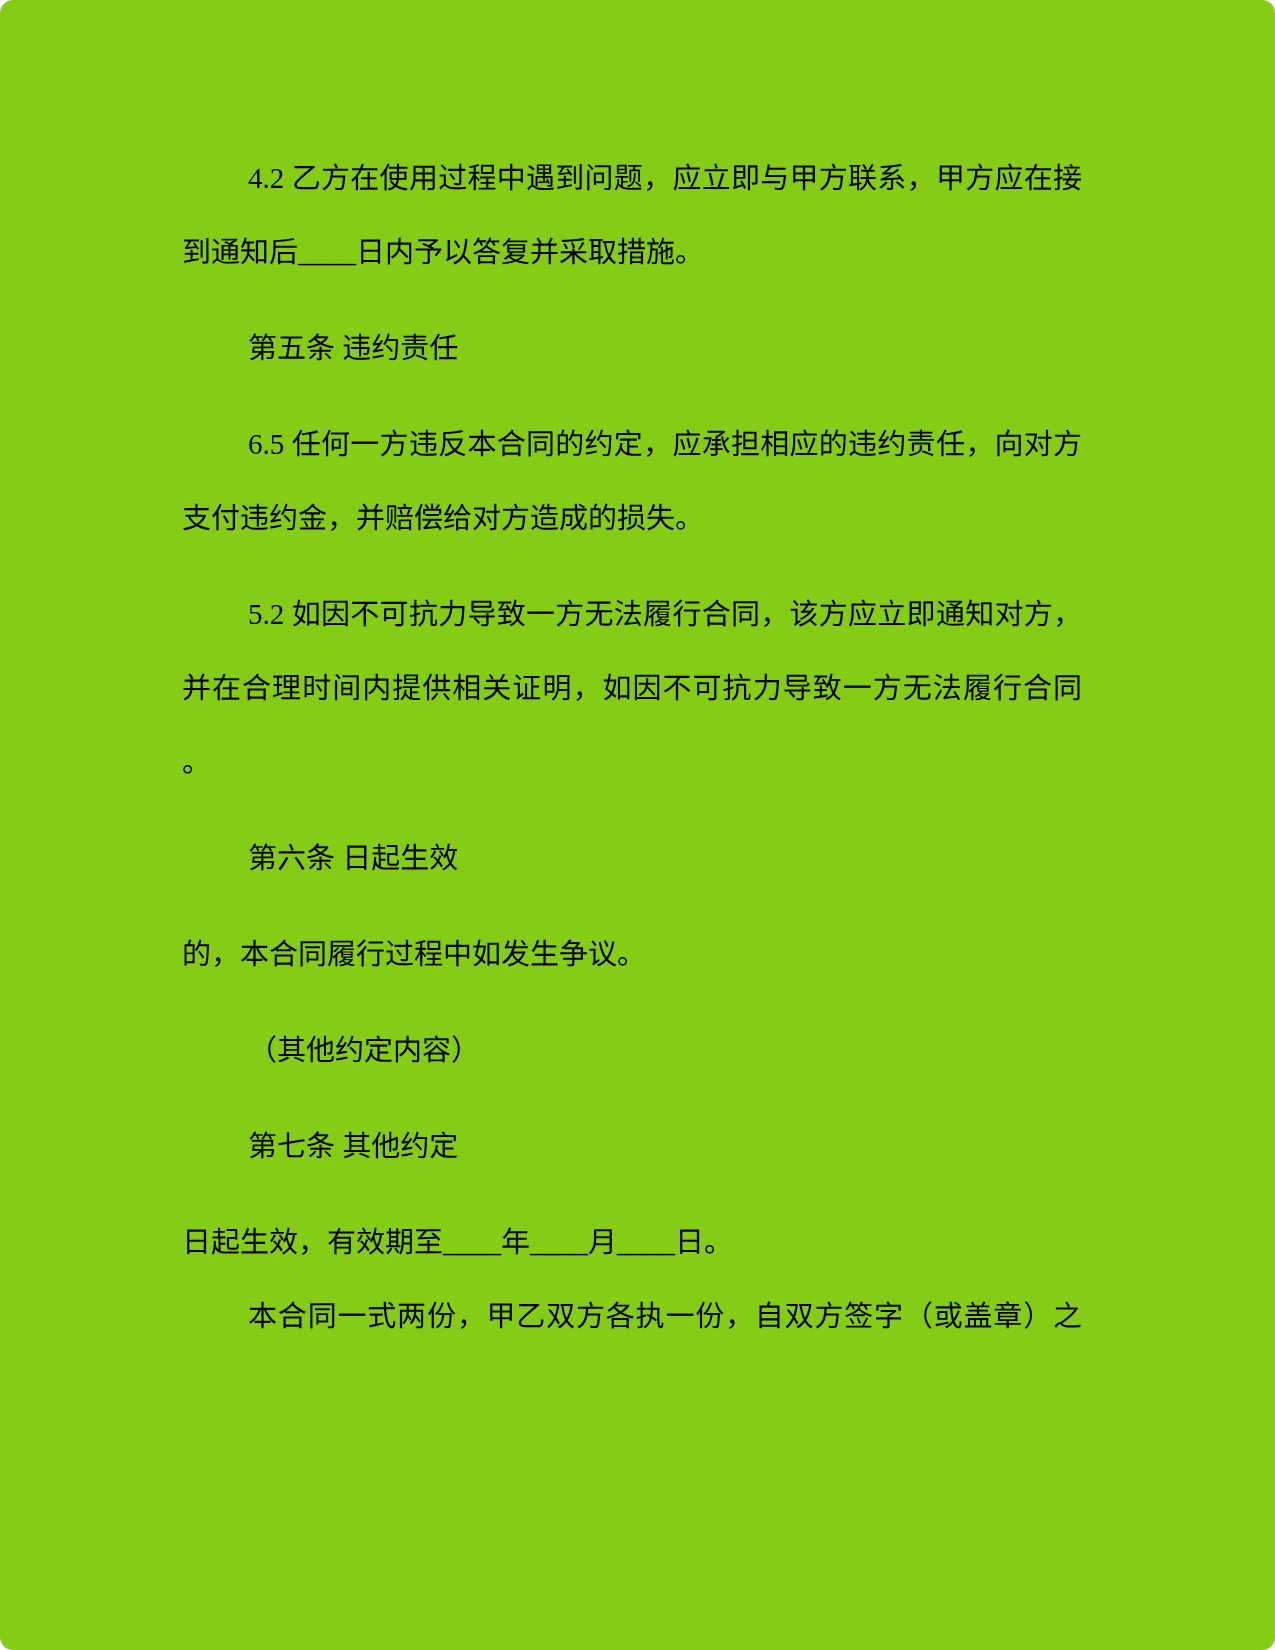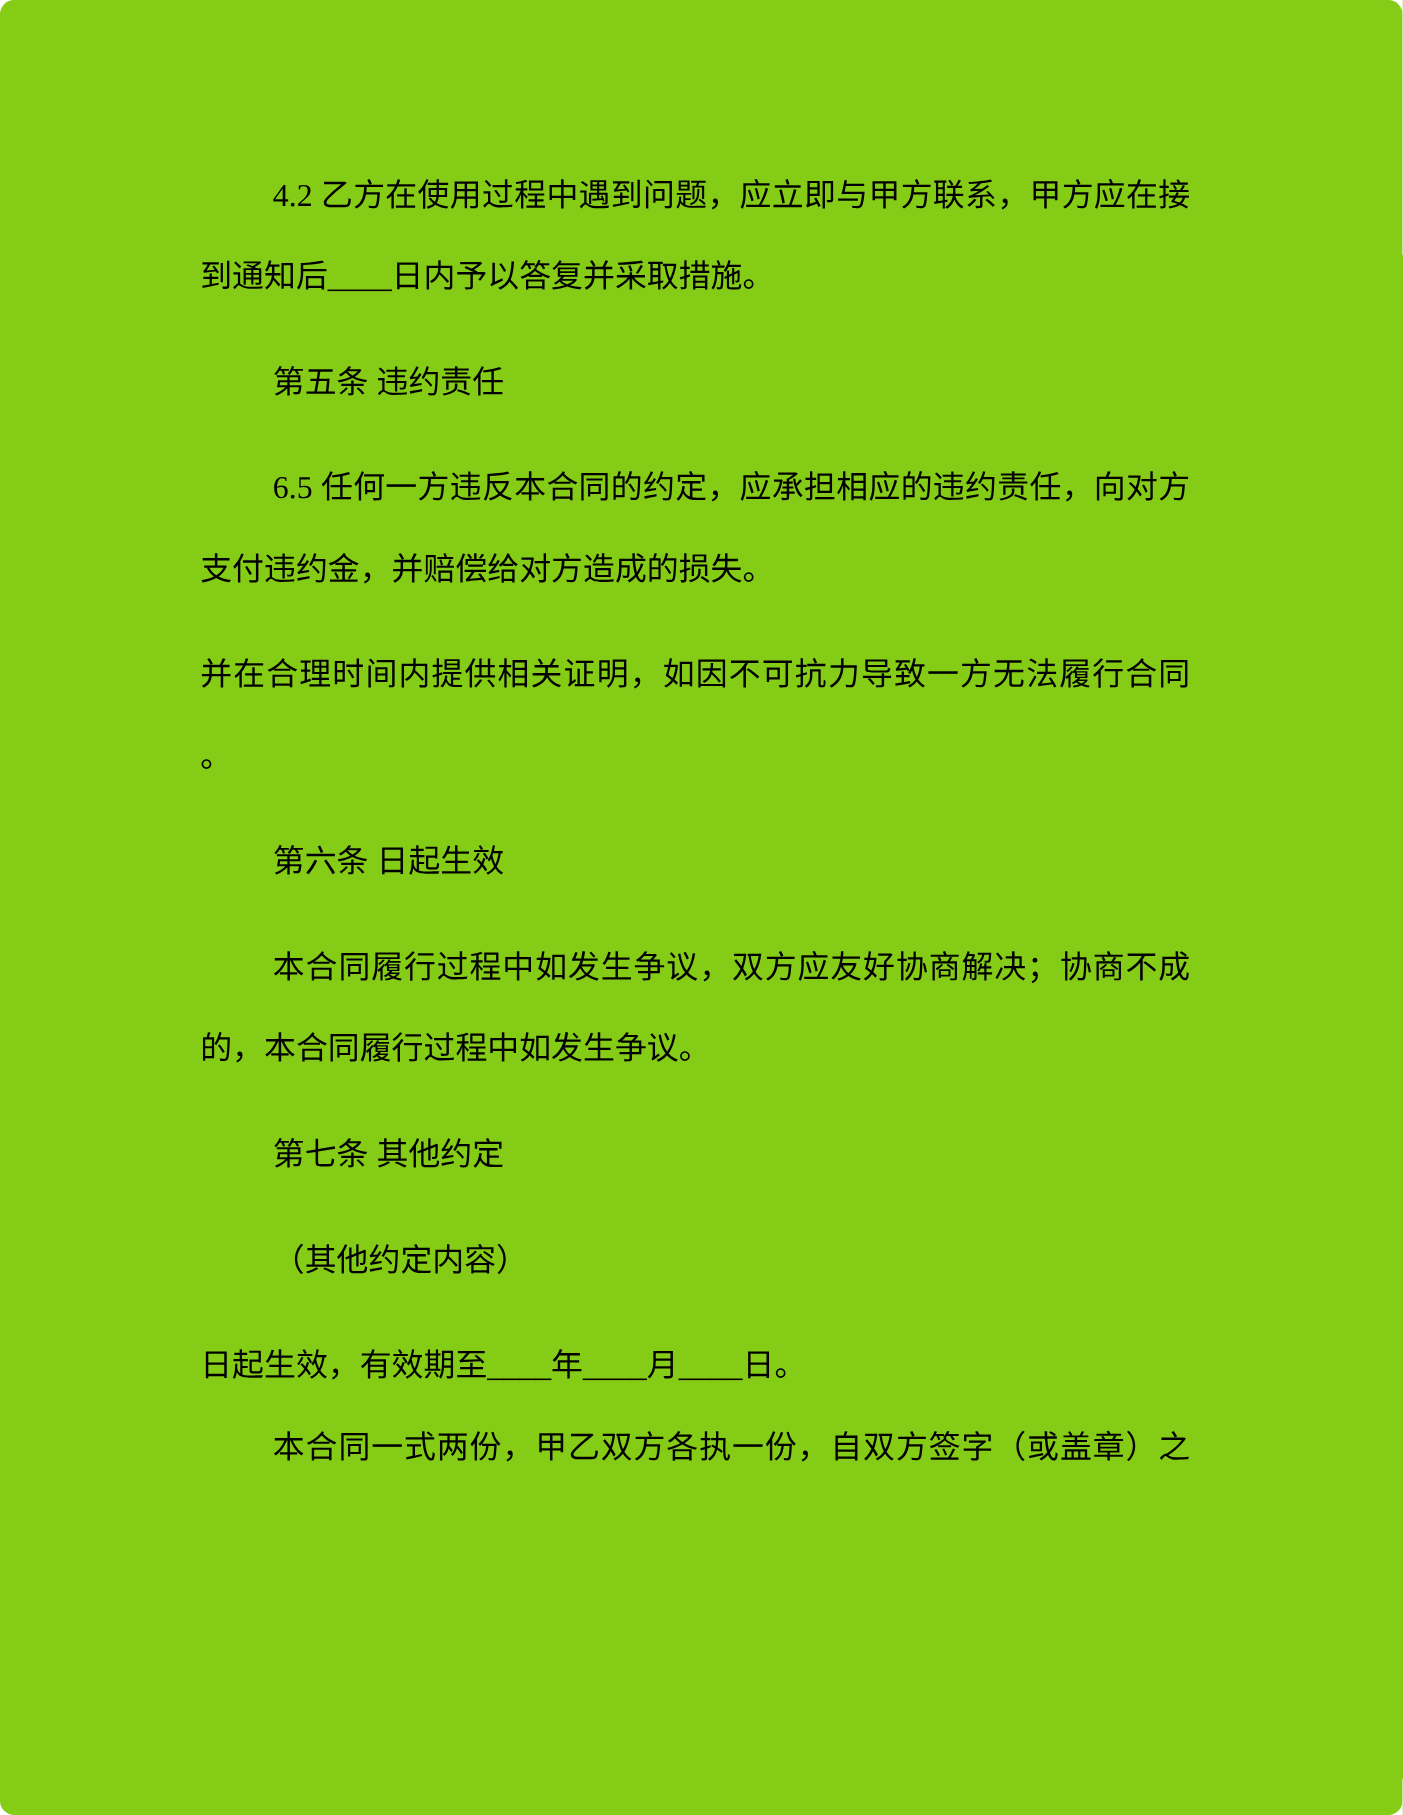--- a/index.html
+++ b/index.html
@@ -52,34 +52,34 @@
         <div class="t-line last">到通知后____日内予以答复并采取措施。</div>
       </div>
       <div class="para">
         <div class="t-line first last">第五条 违约责任</div>
       </div>
       <div class="para">
         <div class="t-line first">6.5 任何一方违反本合同的约定，应承担相应的违约责任，向对方</div>
         <div class="t-line last">支付违约金，并赔偿给对方造成的损失。</div>
       </div>
       <div class="para">
+        <div class="t-line first">5.2 如因不可抗力导致一方无法履行合同，该方应立即通知对方，</div>
         <div class="t-line">并在合理时间内提供相关证明，如因不可抗力导致一方无法履行合同</div>
         <div class="t-line last">。</div>
       </div>
       <div class="para">
         <div class="t-line first last">第六条 日起生效</div>
       </div>
       <div class="para">
-        <div class="t-line first">本合同履行过程中如发生争议，双方应友好协商解决；协商不成</div>
         <div class="t-line last">的，本合同履行过程中如发生争议。</div>
       </div>
       <div class="para">
-        <div class="t-line first last">第七条 其他约定</div>
+        <div class="t-line first last">（其他约定内容）</div>
       </div>
       <div class="para">
-        <div class="t-line first last">（其他约定内容）</div>
+        <div class="t-line first last">第七条 其他约定</div>
       </div>
       <div class="para">
         <div class="t-line last">日起生效，有效期至____年____月____日。</div>
         <div class="t-line first">本合同一式两份，甲乙双方各执一份，自双方签字（或盖章）之</div>
       </div>
     </div>
 </div>
 
 </body></html>

